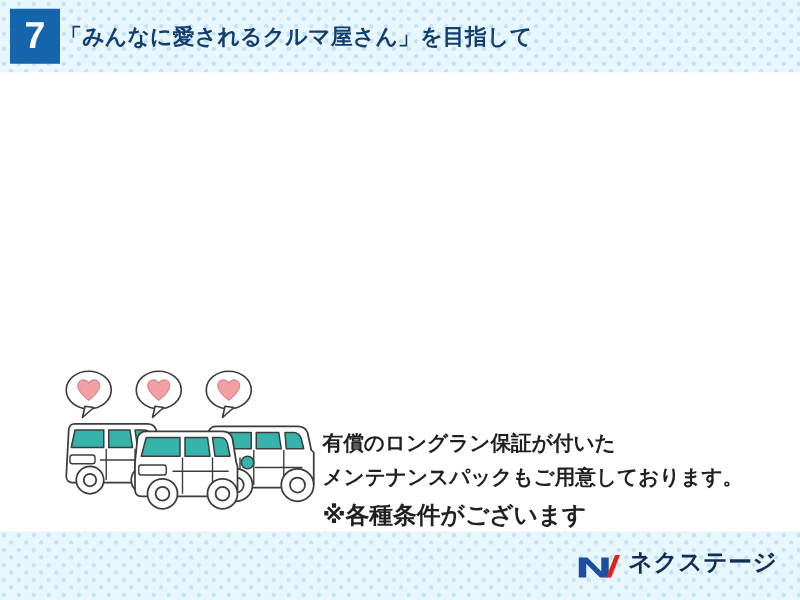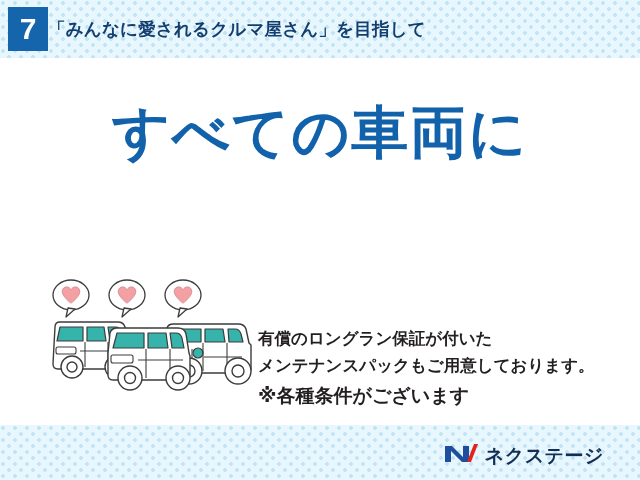--- a/index.html
+++ b/index.html
@@ -92,21 +92,21 @@
     font-size: 57px;
     letter-spacing: 1.5px;
     display: block;
     white-space: nowrap;
   }
 
   
   #lower {
     position: absolute;
     left: 0;
-    top: 219px;
+    top: 236px;
     width: 592px;
     height: 130px;
   }
 
   #cars-art {
     position: absolute;
     left: 46px;
     top: 0;
     width: 215px;
     height: 118px;
@@ -134,25 +134,25 @@
     width: 640px;
     height: 55px;
   }
   #footer-inner {
     position: relative;
     width: 100%;
     height: 100%;
   }
   #brand {
     position: absolute;
-    right: 36px;
+    right: 18px;
     top: 50%;
     transform: translateY(-50%);
     display: flex;
-    align-items: flex-end;
+    align-items: flex-start;
     gap: 7px;
   }
   #brand-name {
     color: #132e55;
     font-size: 19px;
     font-weight: bold;
     letter-spacing: 0.5px;
     line-height: 1;
   }
 </style>
@@ -164,21 +164,20 @@
   <div id="header" class="dotband">
     <div id="header-inner">
       <div id="step-badge">7</div>
       <div id="header-title">「みんなに愛されるクルマ屋さん」を目指して</div>
     </div>
   </div>
 
   <div id="main">
 
     <div id="headline">
-      <span class="headline-line">すべての車両に</span>
     </div>
 
     <div id="lower">
 
       <div id="cars-art">
         <svg viewBox="0 0 215 118" width="215" height="118">
           <defs>
             <g id="heartShape">
               <path d="M10,17.2 C10,17.2 1.2,10.6 1.2,5.6 C1.2,2.6 3.3,0.9 5.5,0.9
                        C7.4,0.9 9.1,2.1 10,3.6 C10.9,2.1 12.6,0.9 14.5,0.9

